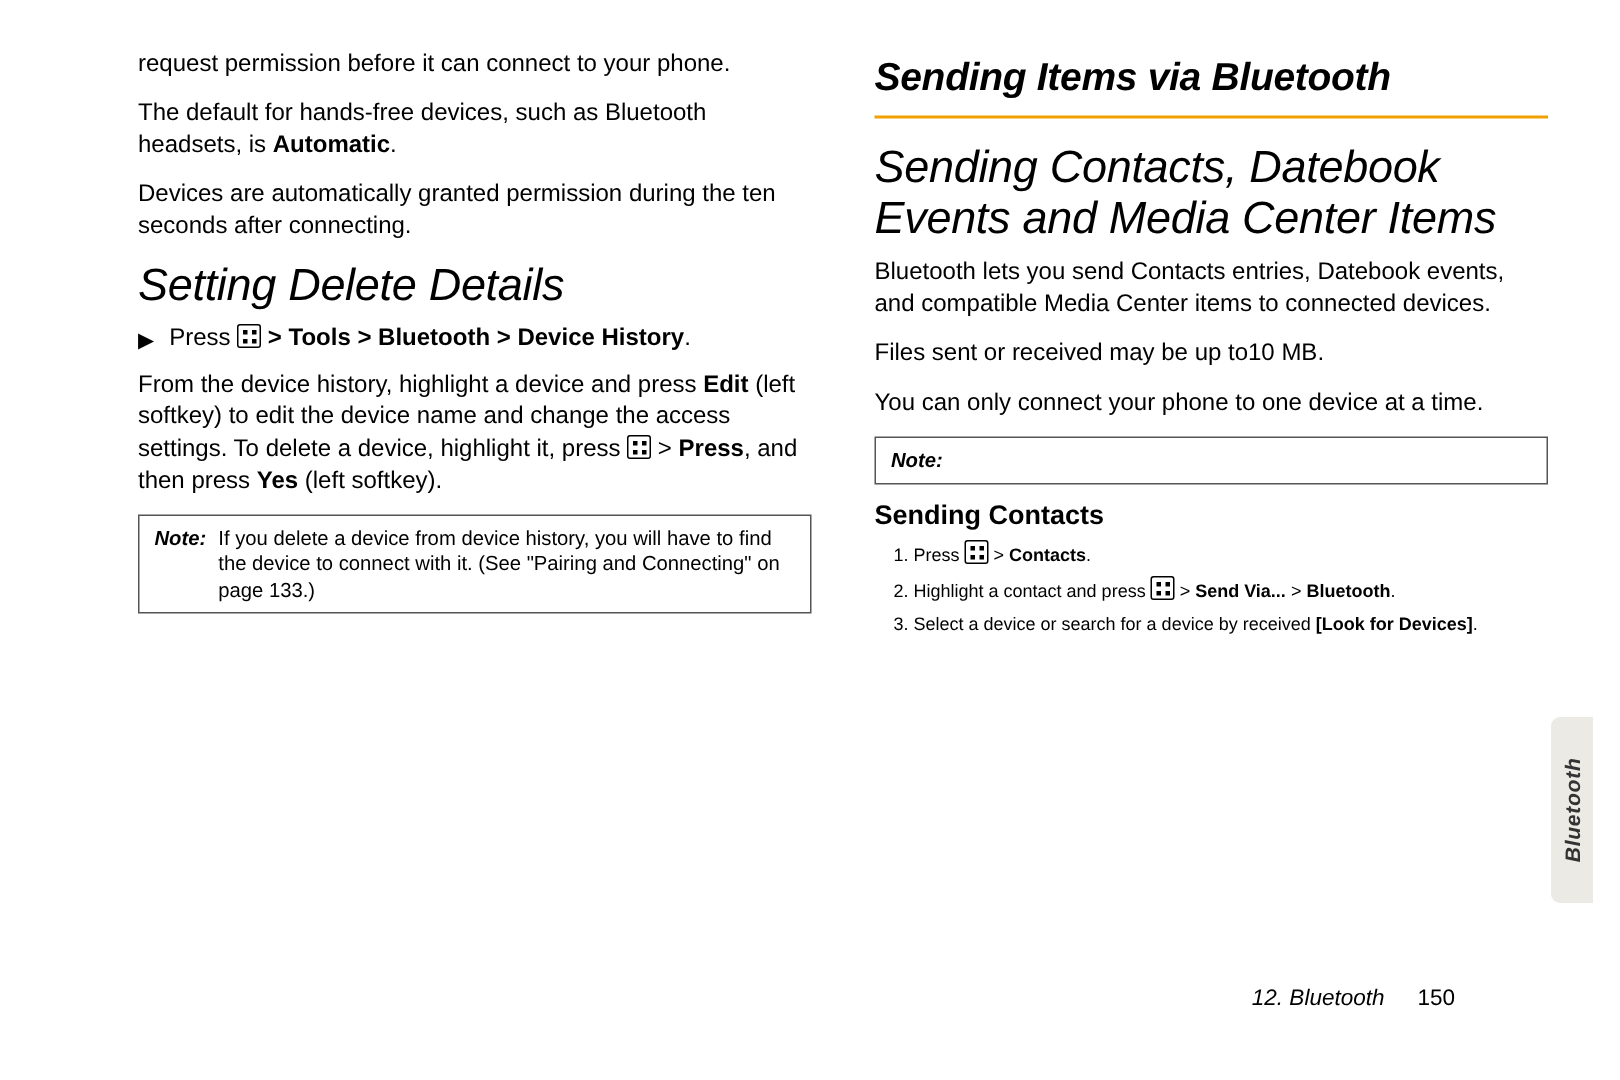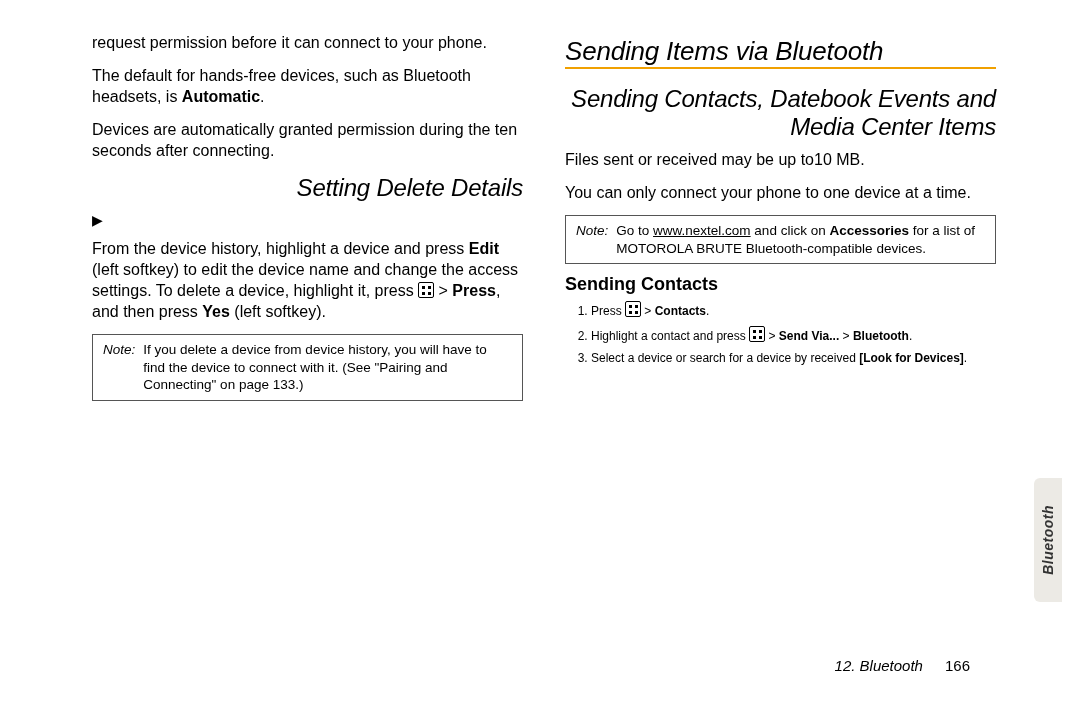--- a/index.html
+++ b/index.html
@@ -1,65 +1,64 @@
 <!DOCTYPE html>
 <html><head>
 <meta charset="utf-8">
 <style>
   * { box-sizing: border-box; margin: 0; padding: 0; }
   html, body { width: 1080px; height: 720px; font-family: Arial, Helvetica, sans-serif; background: #fff; color: #000; }
   .page {
     width: 1080px;
     height: 700px;
-    padding: 32px 84px 20px 92px;
+    padding: 32px 48px 20px 92px;
     position: relative;
   }
   .cols {
     display: flex;
     gap: 42px;
   }
   .col { flex: 1; }
   .col p { font-size: 16px; line-height: 1.32; margin-bottom: 12px; }
   .bold { font-weight: 700; }
   h1.section {
     font-size: 26px;
     font-style: italic;
-    font-weight: 400;
+    font-weight: 700;
     margin-top: 4px;
-    margin-bottom: 0;
+    margin-bottom: 10px;
     letter-spacing: -0.2px;
   }
   .rule {
     height: 2px;
     background: #f0a000;
     margin-bottom: 16px;
   }
   h2.sub {
-    font-size: 24px;
+    font-size: 30px;
     font-style: italic;
     font-weight: 400;
     margin: 10px 0 8px 0;
     letter-spacing: -0.2px;
-    text-align: right;
   }
   h3.minor {
     font-size: 18px;
     font-weight: 700;
     margin: 10px 0 6px 0;
   }
   .note {
     border: 1px solid #555;
     padding: 6px 10px 6px 10px;
     font-size: 13.5px;
     line-height: 1.3;
     margin: 8px 0 10px 0;
     display: flex;
     gap: 8px;
   }
-  .note .label { font-style: italic; font-weight: 400; white-space: nowrap; text-align: right; }
+  .note .label { font-style: italic; font-weight: 700; white-space: nowrap; text-align: right; }
   .note .body { flex: 1; }
   .note .body .u { text-decoration: underline; }
   .step-row {
     display: flex;
     align-items: flex-start;
     gap: 10px;
     margin-bottom: 10px;
   }
   .step-row .arrow {
     font-size: 14px;
@@ -126,45 +125,46 @@
       <p>request permission before it can connect to your phone.</p>
       <p>
         <span>The default for hands-free devices, such as Bluetooth headsets, is </span><span class="bold">Automatic</span><span>.</span>
       </p>
       <p>Devices are automatically granted permission during the ten seconds after connecting.</p>
 
       <h2 class="sub">Setting Delete Details</h2>
 
       <div class="step-row">
         <span class="arrow">▶</span>
+        <span class="txt">
+          <span>Press </span><span class="icon-menu"></span><span class="bold"> &gt; Tools &gt; Bluetooth &gt; Device History</span><span>.</span>
+        </span>
       </div>
 
       <p>
         <span>From the device history, highlight a device and press </span><span class="bold">Edit</span><span> (left softkey) to edit the device name and change the access settings. To delete a device, highlight it, press </span><span class="icon-menu"></span><span> &gt; </span><span class="bold">Press</span><span>, and then press </span><span class="bold">Yes</span><span> (left softkey).</span>
       </p>
 
       <div class="note">
         <span class="label">Note:</span>
         <span class="body">If you delete a device from device history, you will have to find the device to connect with it. (See "Pairing and Connecting" on page 133.)</span>
       </div>
     </div>
 
     <div class="col">
       <h1 class="section">Sending Items via Bluetooth</h1>
       <div class="rule"></div>
 
       <h2 class="sub">Sending Contacts, Datebook Events and Media Center Items</h2>
+      <p>Bluetooth lets you send Contacts entries, Datebook events, and compatible Media Center items to connected devices.</p>
       <p>Files sent or received may be up to10 MB.</p>
       <p>You can only connect your phone to one device at a time.</p>
 
       <div class="note">
         <span class="label">Note:</span>
-        <span class="body">
-          <span>Go to </span><span class="u">www.nextel.com</span><span> and click on </span><span class="bold">Accessories</span><span> for a list of MOTOROLA BRUTE Bluetooth-compatible devices.</span>
-        </span>
       </div>
 
       <h3 class="minor">Sending Contacts</h3>
       <ol class="steps">
         <li>
           <span>Press </span><span class="icon-menu"></span><span> &gt; </span><span class="bold">Contacts</span><span>.</span>
         </li>
         <li>
           <span>Highlight a contact and press </span><span class="icon-menu"></span><span> &gt; </span><span class="bold">Send Via...</span><span> &gt; </span><span class="bold">Bluetooth</span><span>.</span>
         </li>
@@ -173,15 +173,15 @@
         </li>
       </ol>
     </div>
   </div>
 
   <div class="tab">
     <span>Bluetooth</span>
   </div>
 
   <div class="footer">
-    <span>12. Bluetooth</span><span class="pnum">166</span>
+    <span>12. Bluetooth</span><span class="pnum">150</span>
   </div>
 </div>
 
 </body></html>

